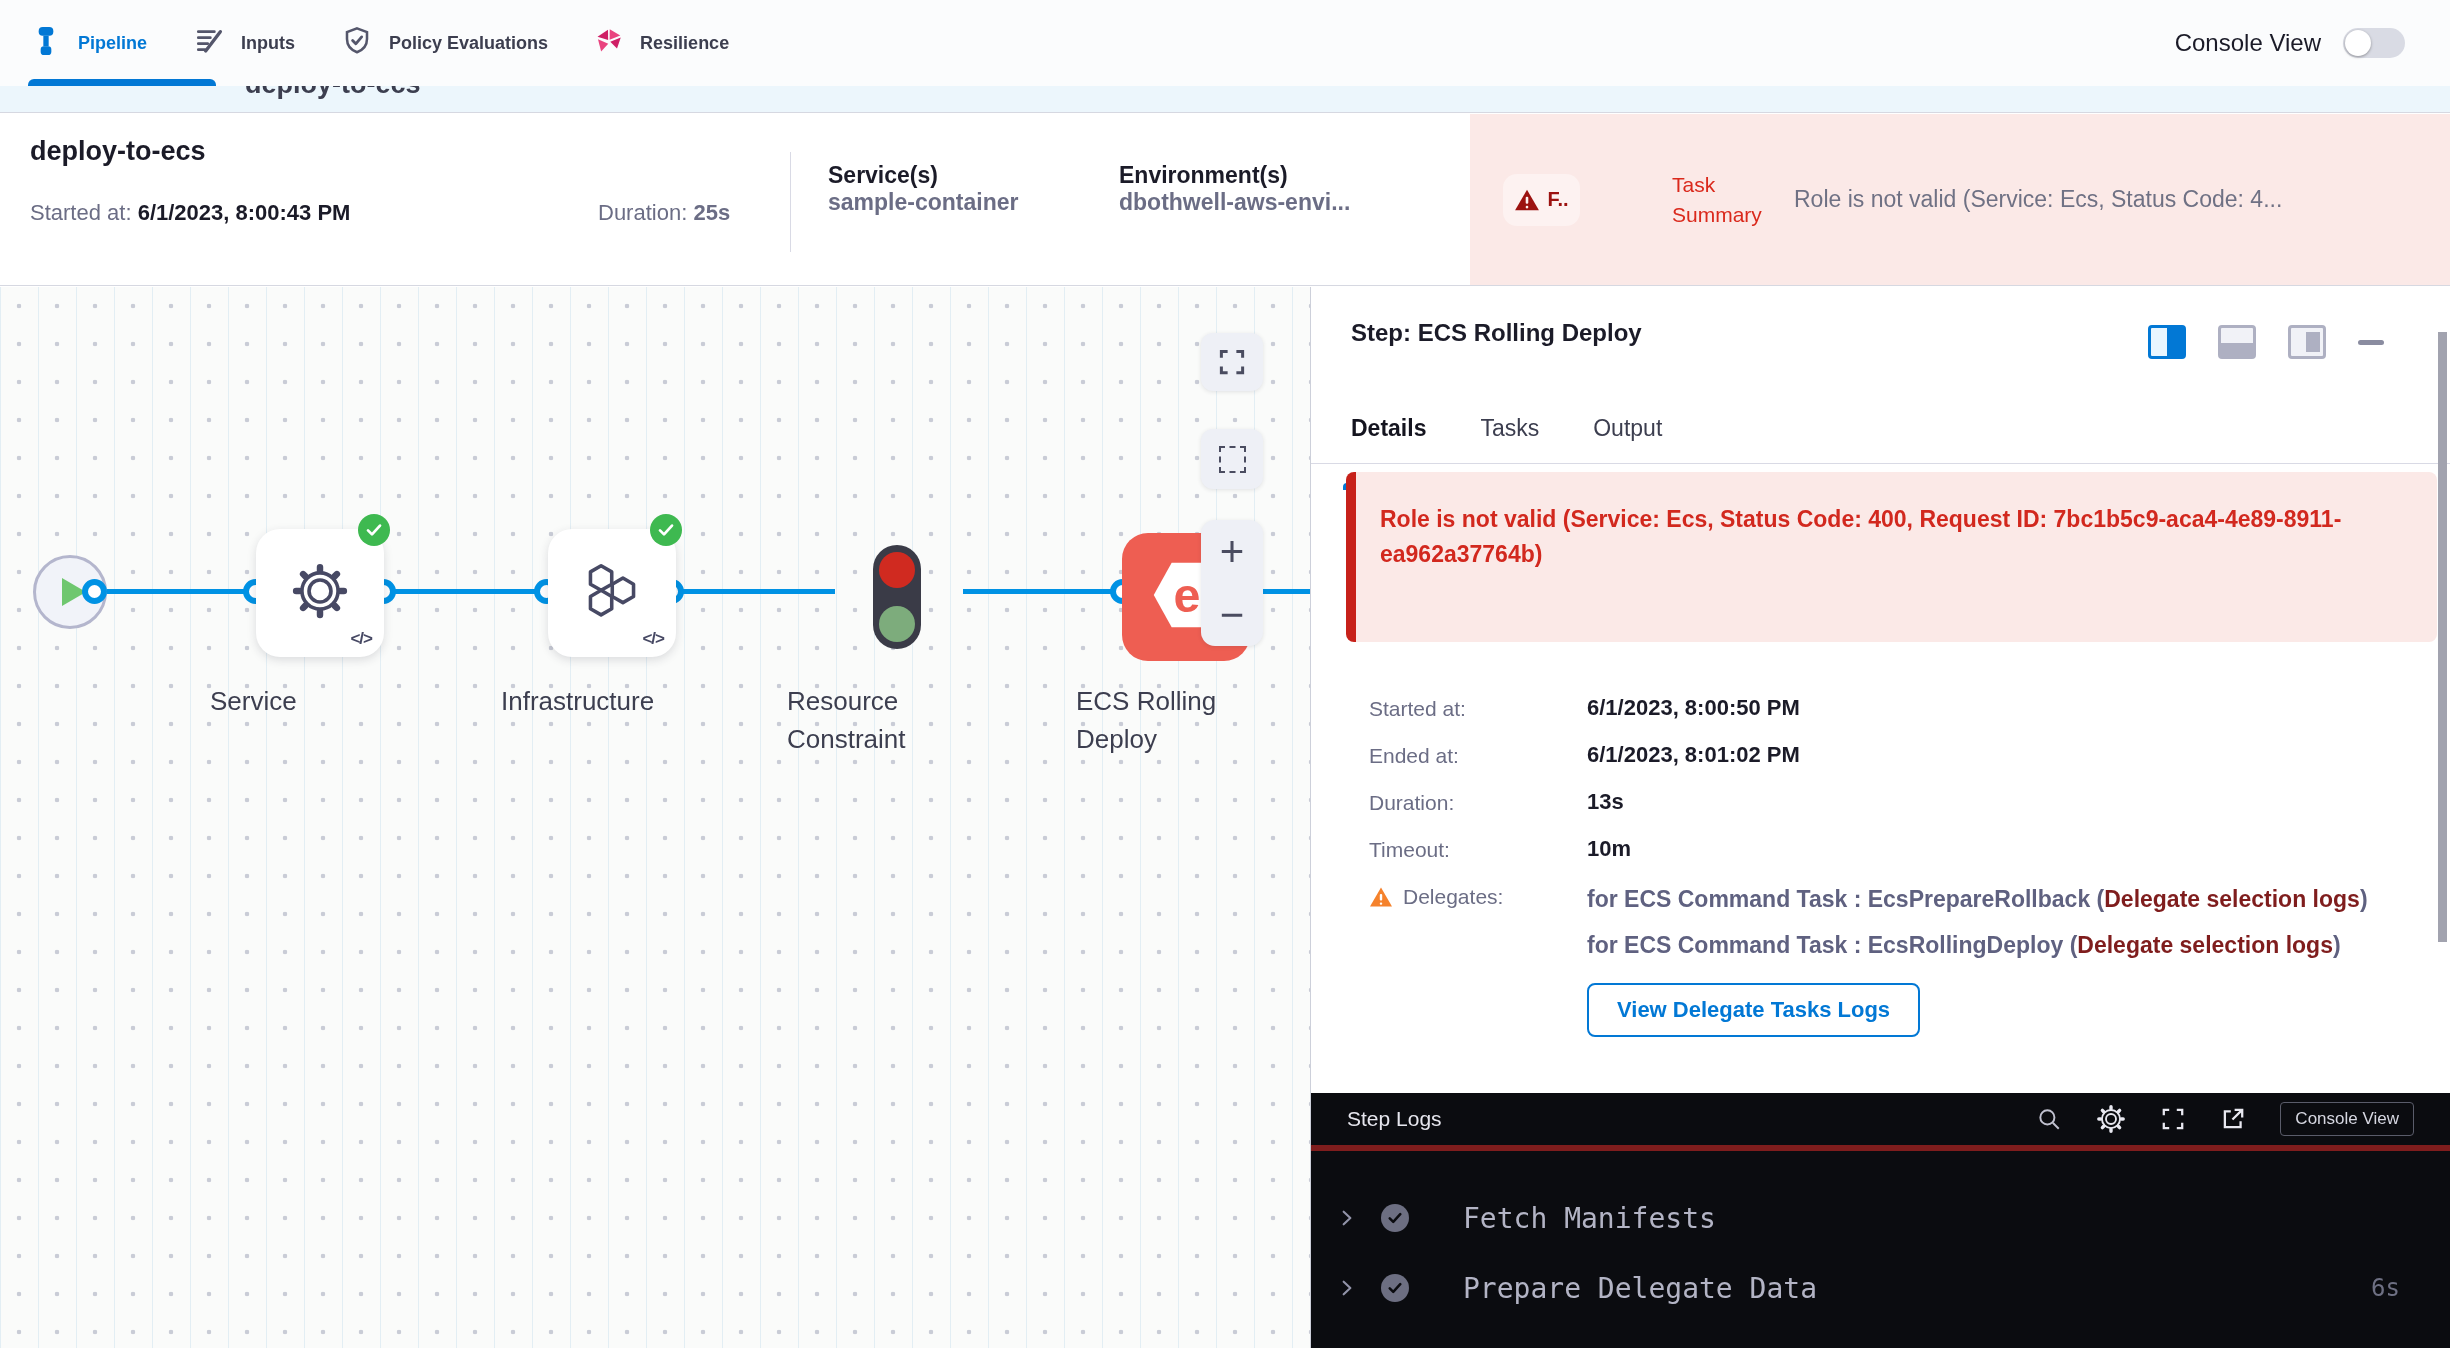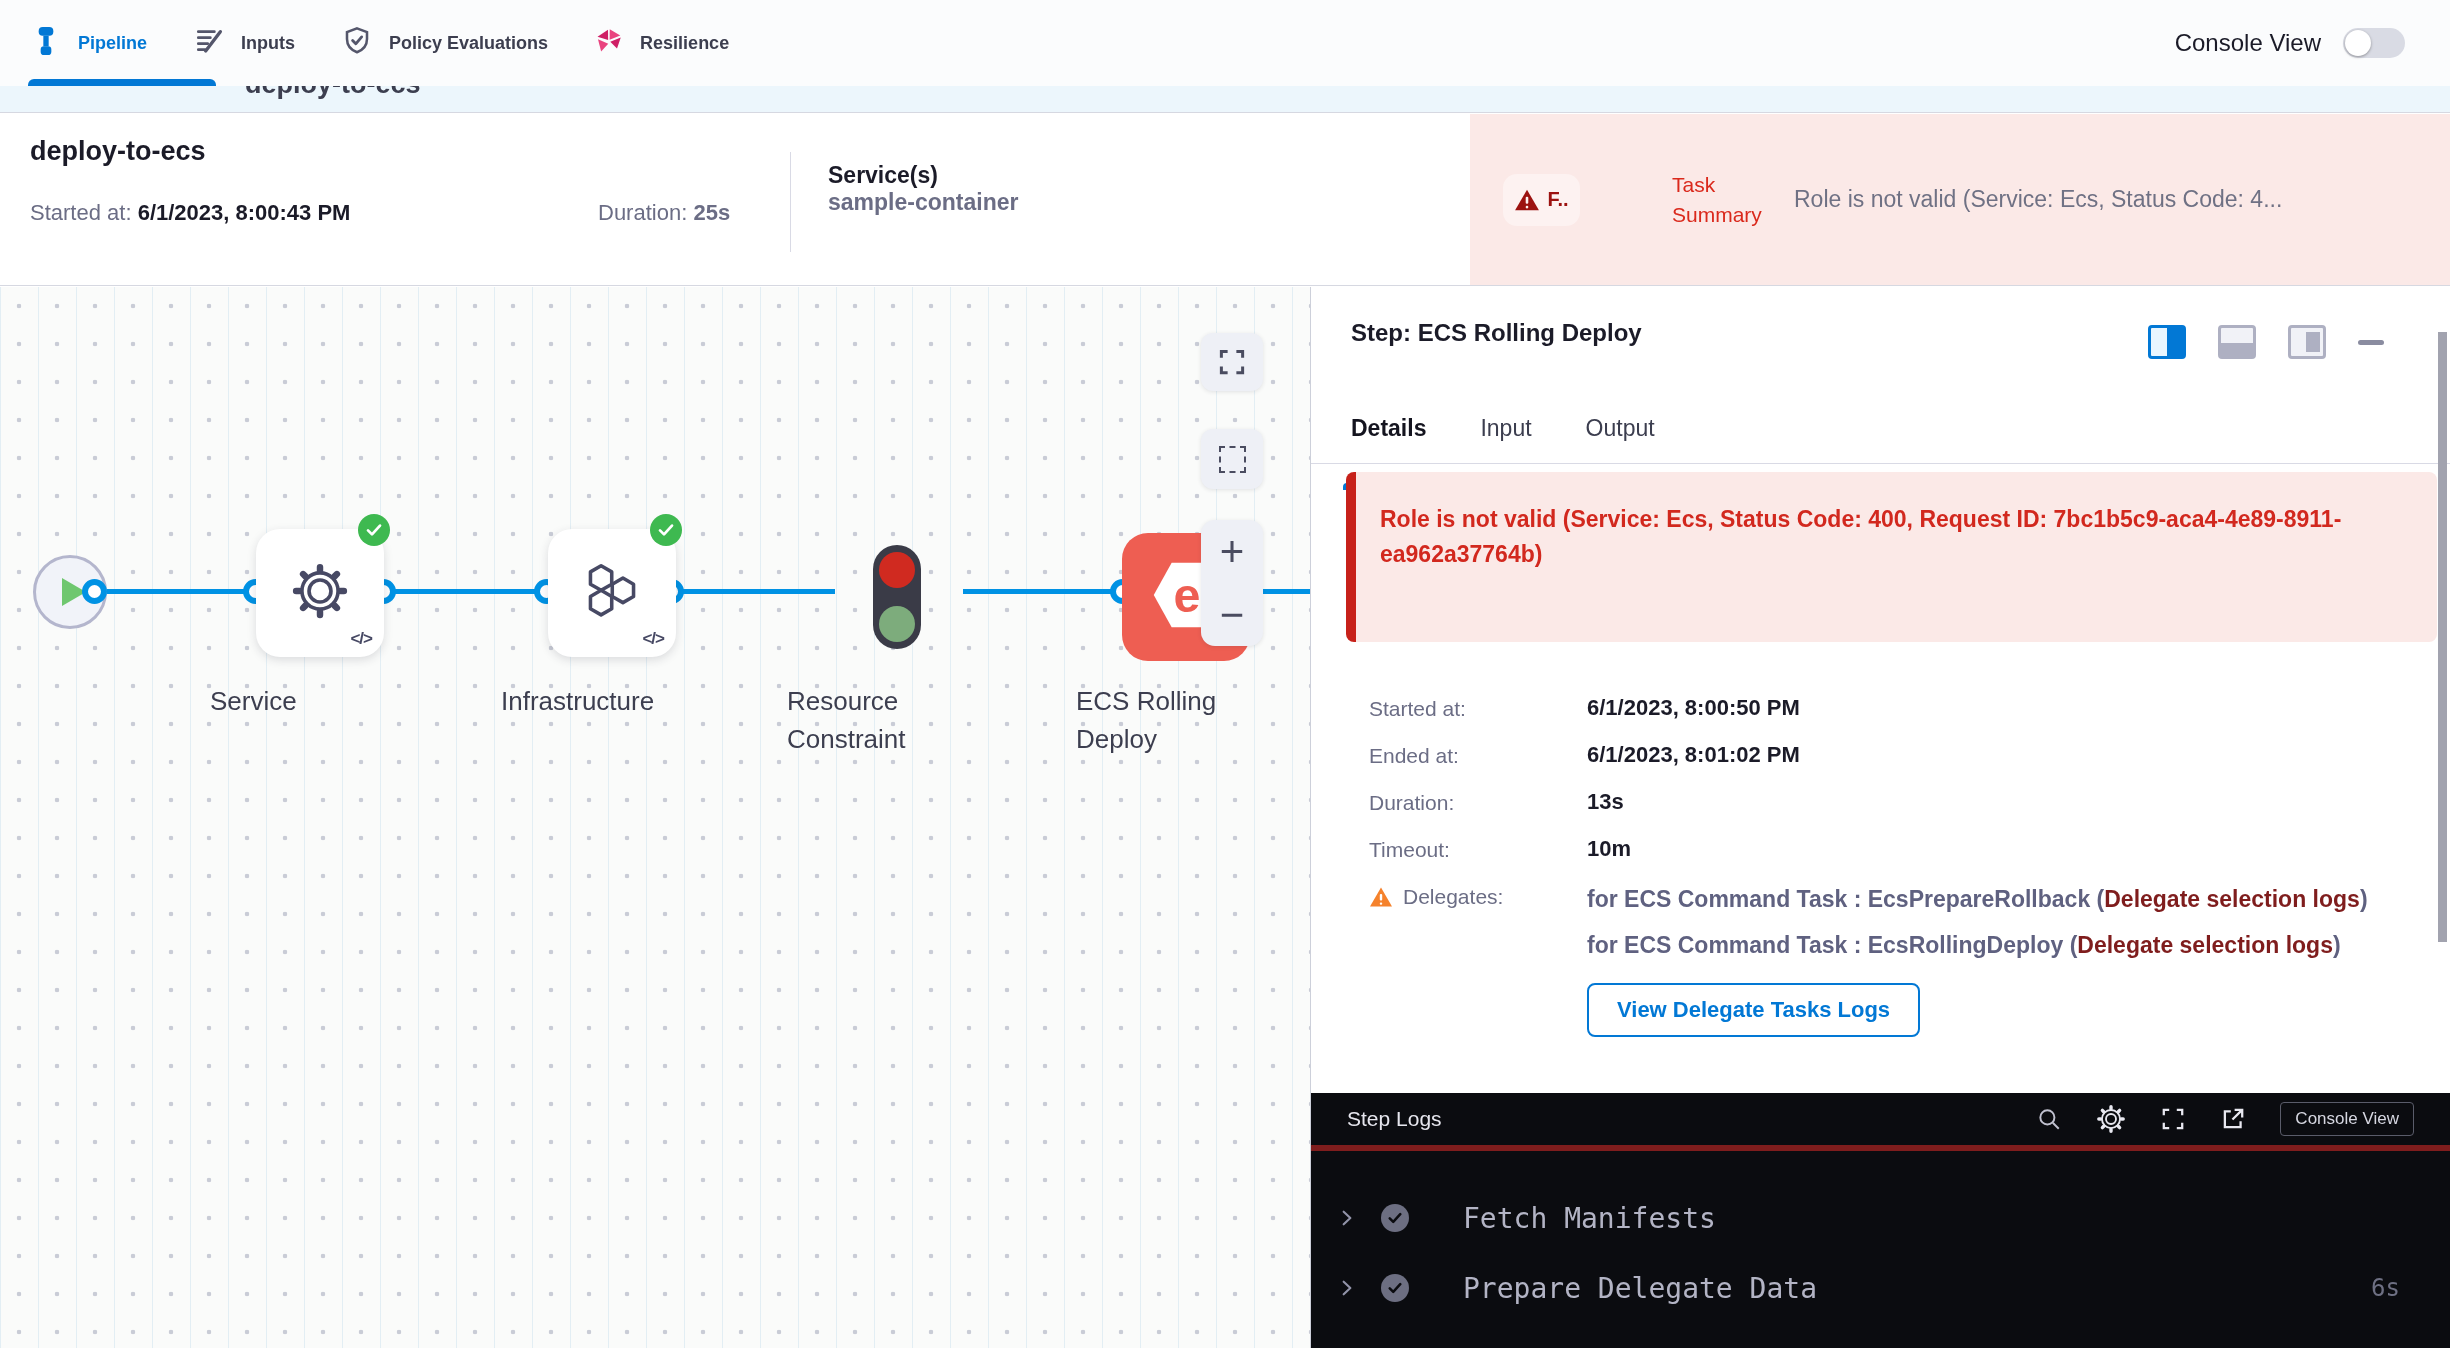--- a/index.html
+++ b/index.html
@@ -200,20 +200,24 @@
     </div>
     <div class="rh-duration">
       <span>Duration:</span>
       <b>25s</b>
     </div>
     <div class="rh-divider"></div>
     <div class="rh-col" style="left:828px">
       <h4>Service(s)</h4>
       <p>sample-container</p>
     </div>
+    <div class="rh-col" style="left:1119px">
+      <h4>Environment(s)</h4>
+      <p>dbothwell-aws-envi...</p>
+    </div>
     <div class="rh-error">
       <div class="rh-badge">
         <svg width="26" height="24" viewBox="0 0 24 22">
           <path d="M12 1.5L23 20.5H1z" fill="#9c1210"></path>
           <rect x="10.8" y="8" width="2.4" height="6.5" rx="1" fill="#fdf2f1"></rect>
           <rect x="10.8" y="16.4" width="2.4" height="2.4" rx="1" fill="#fdf2f1"></rect>
         </svg>
         <span>F..</span>
       </div>
       <div class="rh-es-label">Task Summary</div>
@@ -308,21 +312,21 @@
 
     <div class="sp-layout-icons">
       <div class="li li-right"></div>
       <div class="li li-bottom"></div>
       <div class="li li-float"></div>
       <div class="sp-minimize"></div>
     </div>
 
     <div class="sp-tabs">
       <div class="sp-tab active">Details</div>
-      <div class="sp-tab">Input</div>
+      <div class="sp-tab">Tasks</div>
       <div class="sp-tab">Output</div>
     </div>
 
     <div class="sp-error">Role is not valid (Service: Ecs, Status Code: 400, Request ID: 7bc1b5c9-aca4-4e89-8911-ea962a37764b)</div>
 
     <div class="sp-details">
       <div class="d-row">
         <div class="d-label">Started at:</div>
         <div class="d-value">6/1/2023, 8:00:50 PM</div>
       </div>

